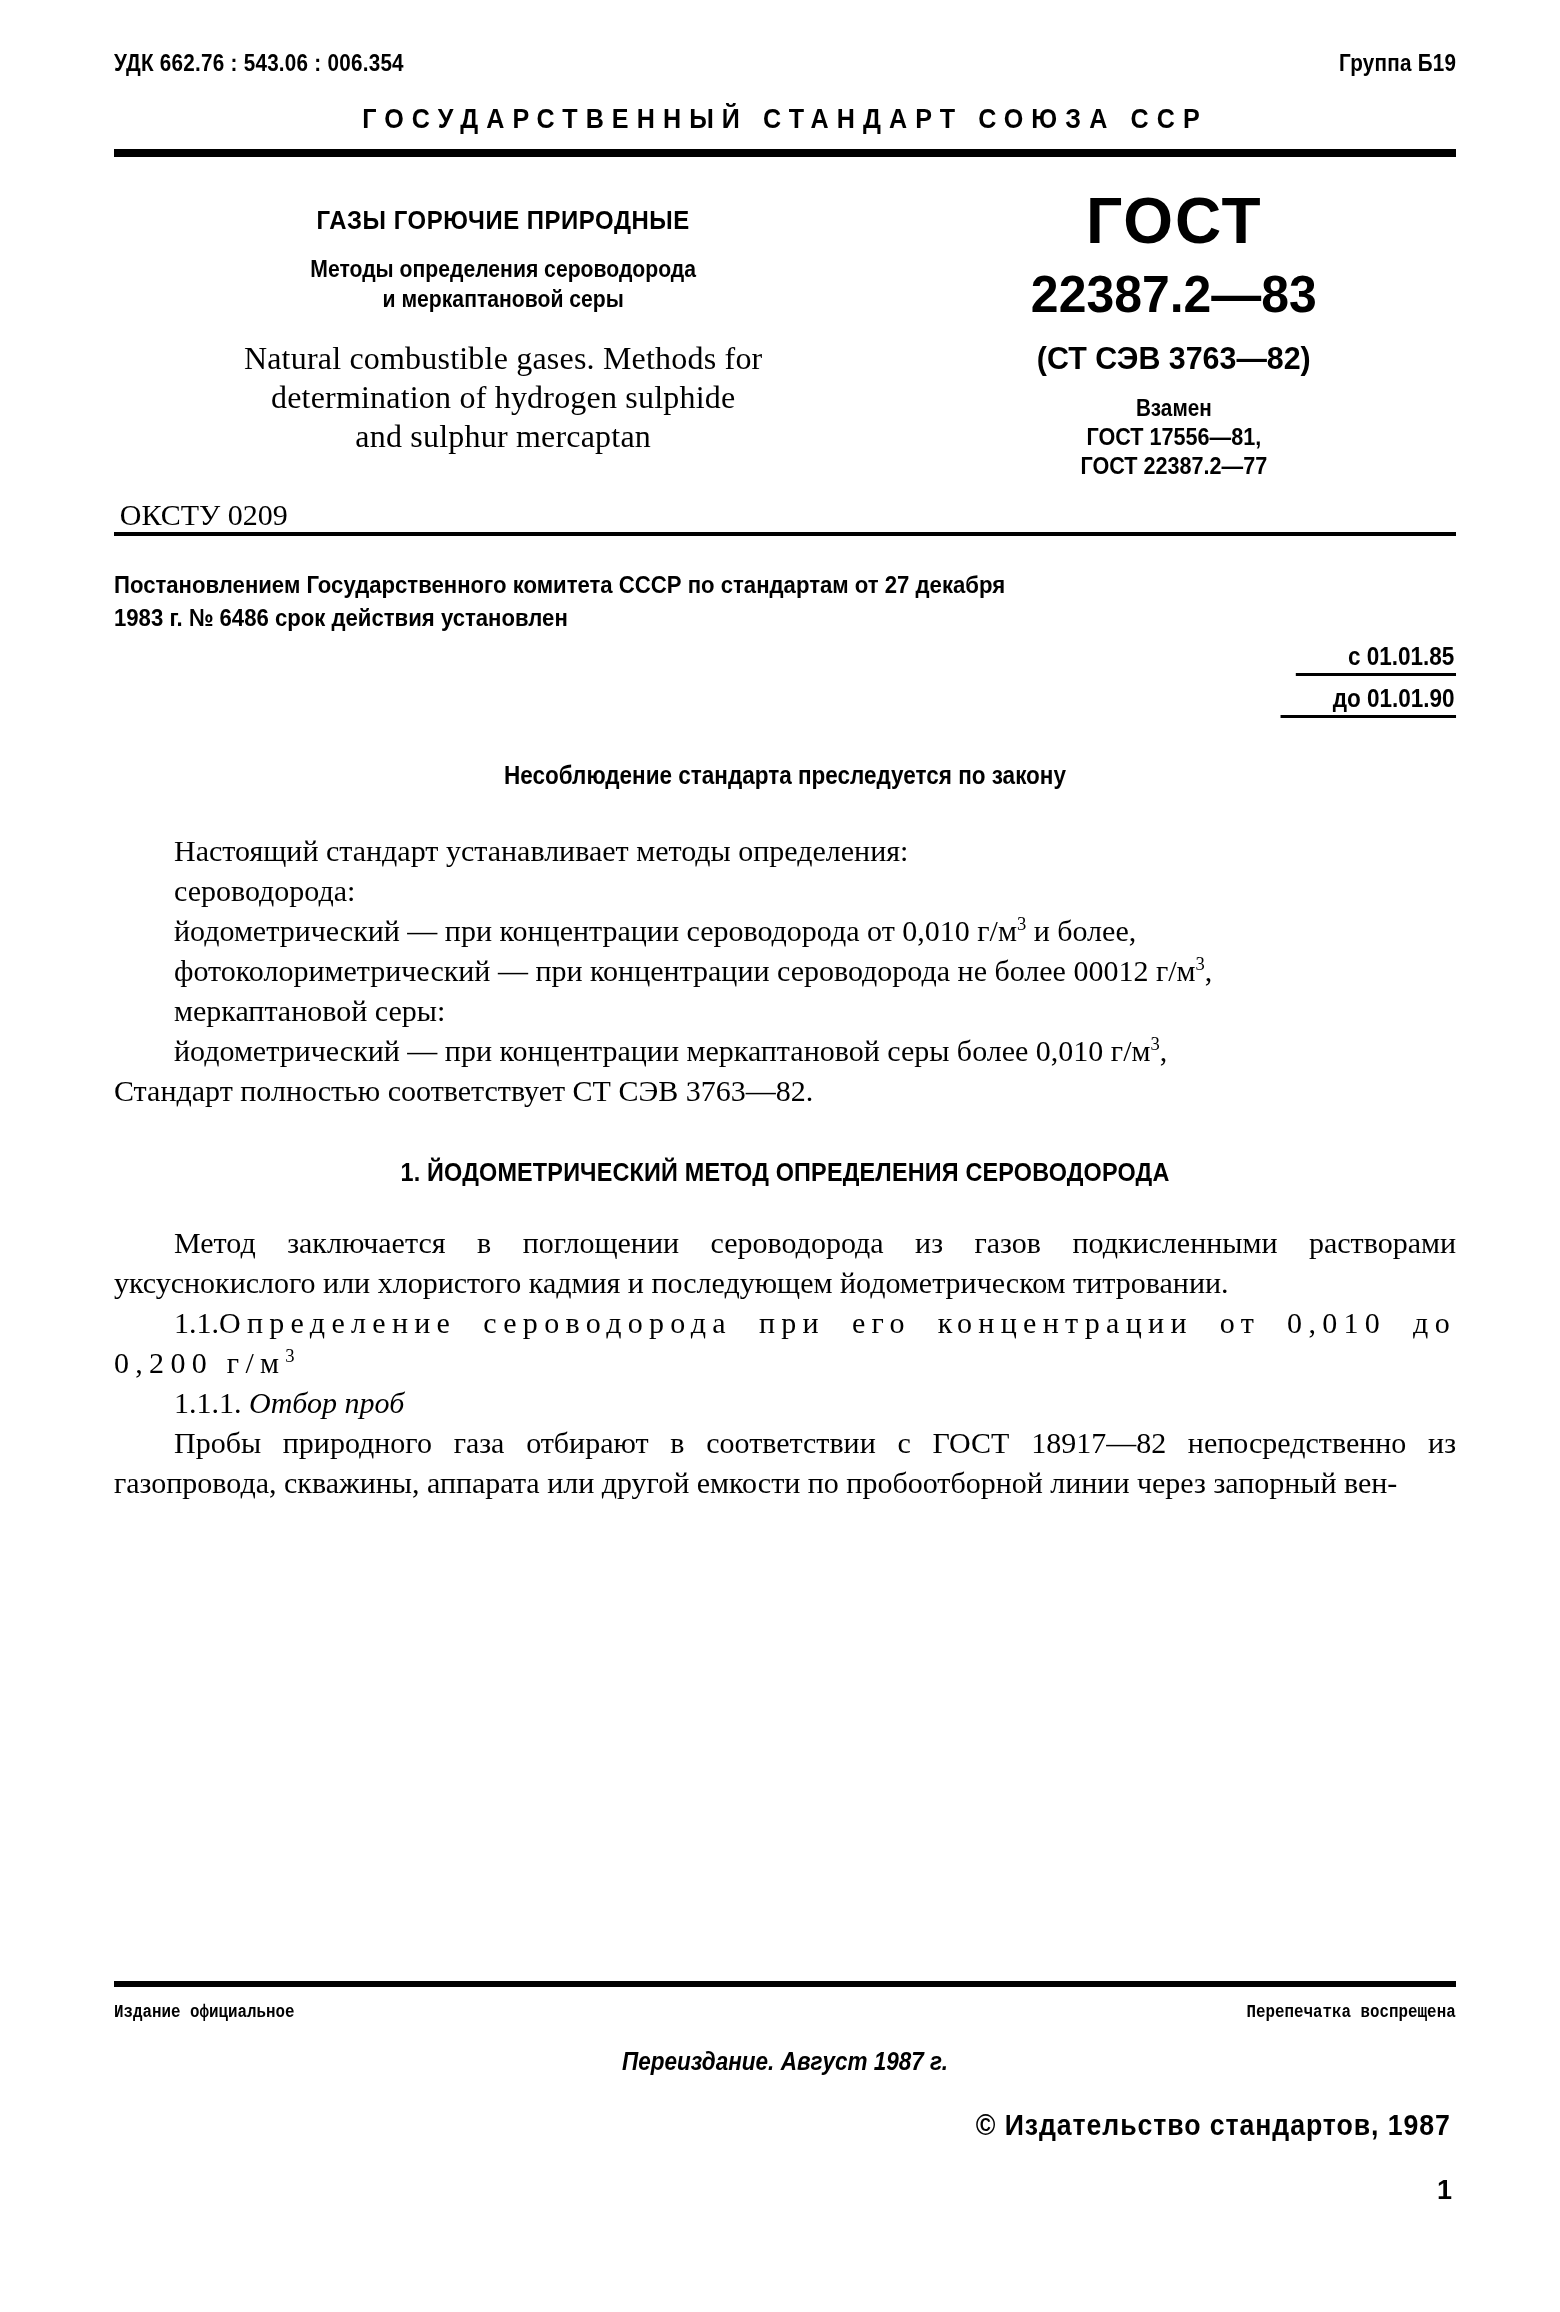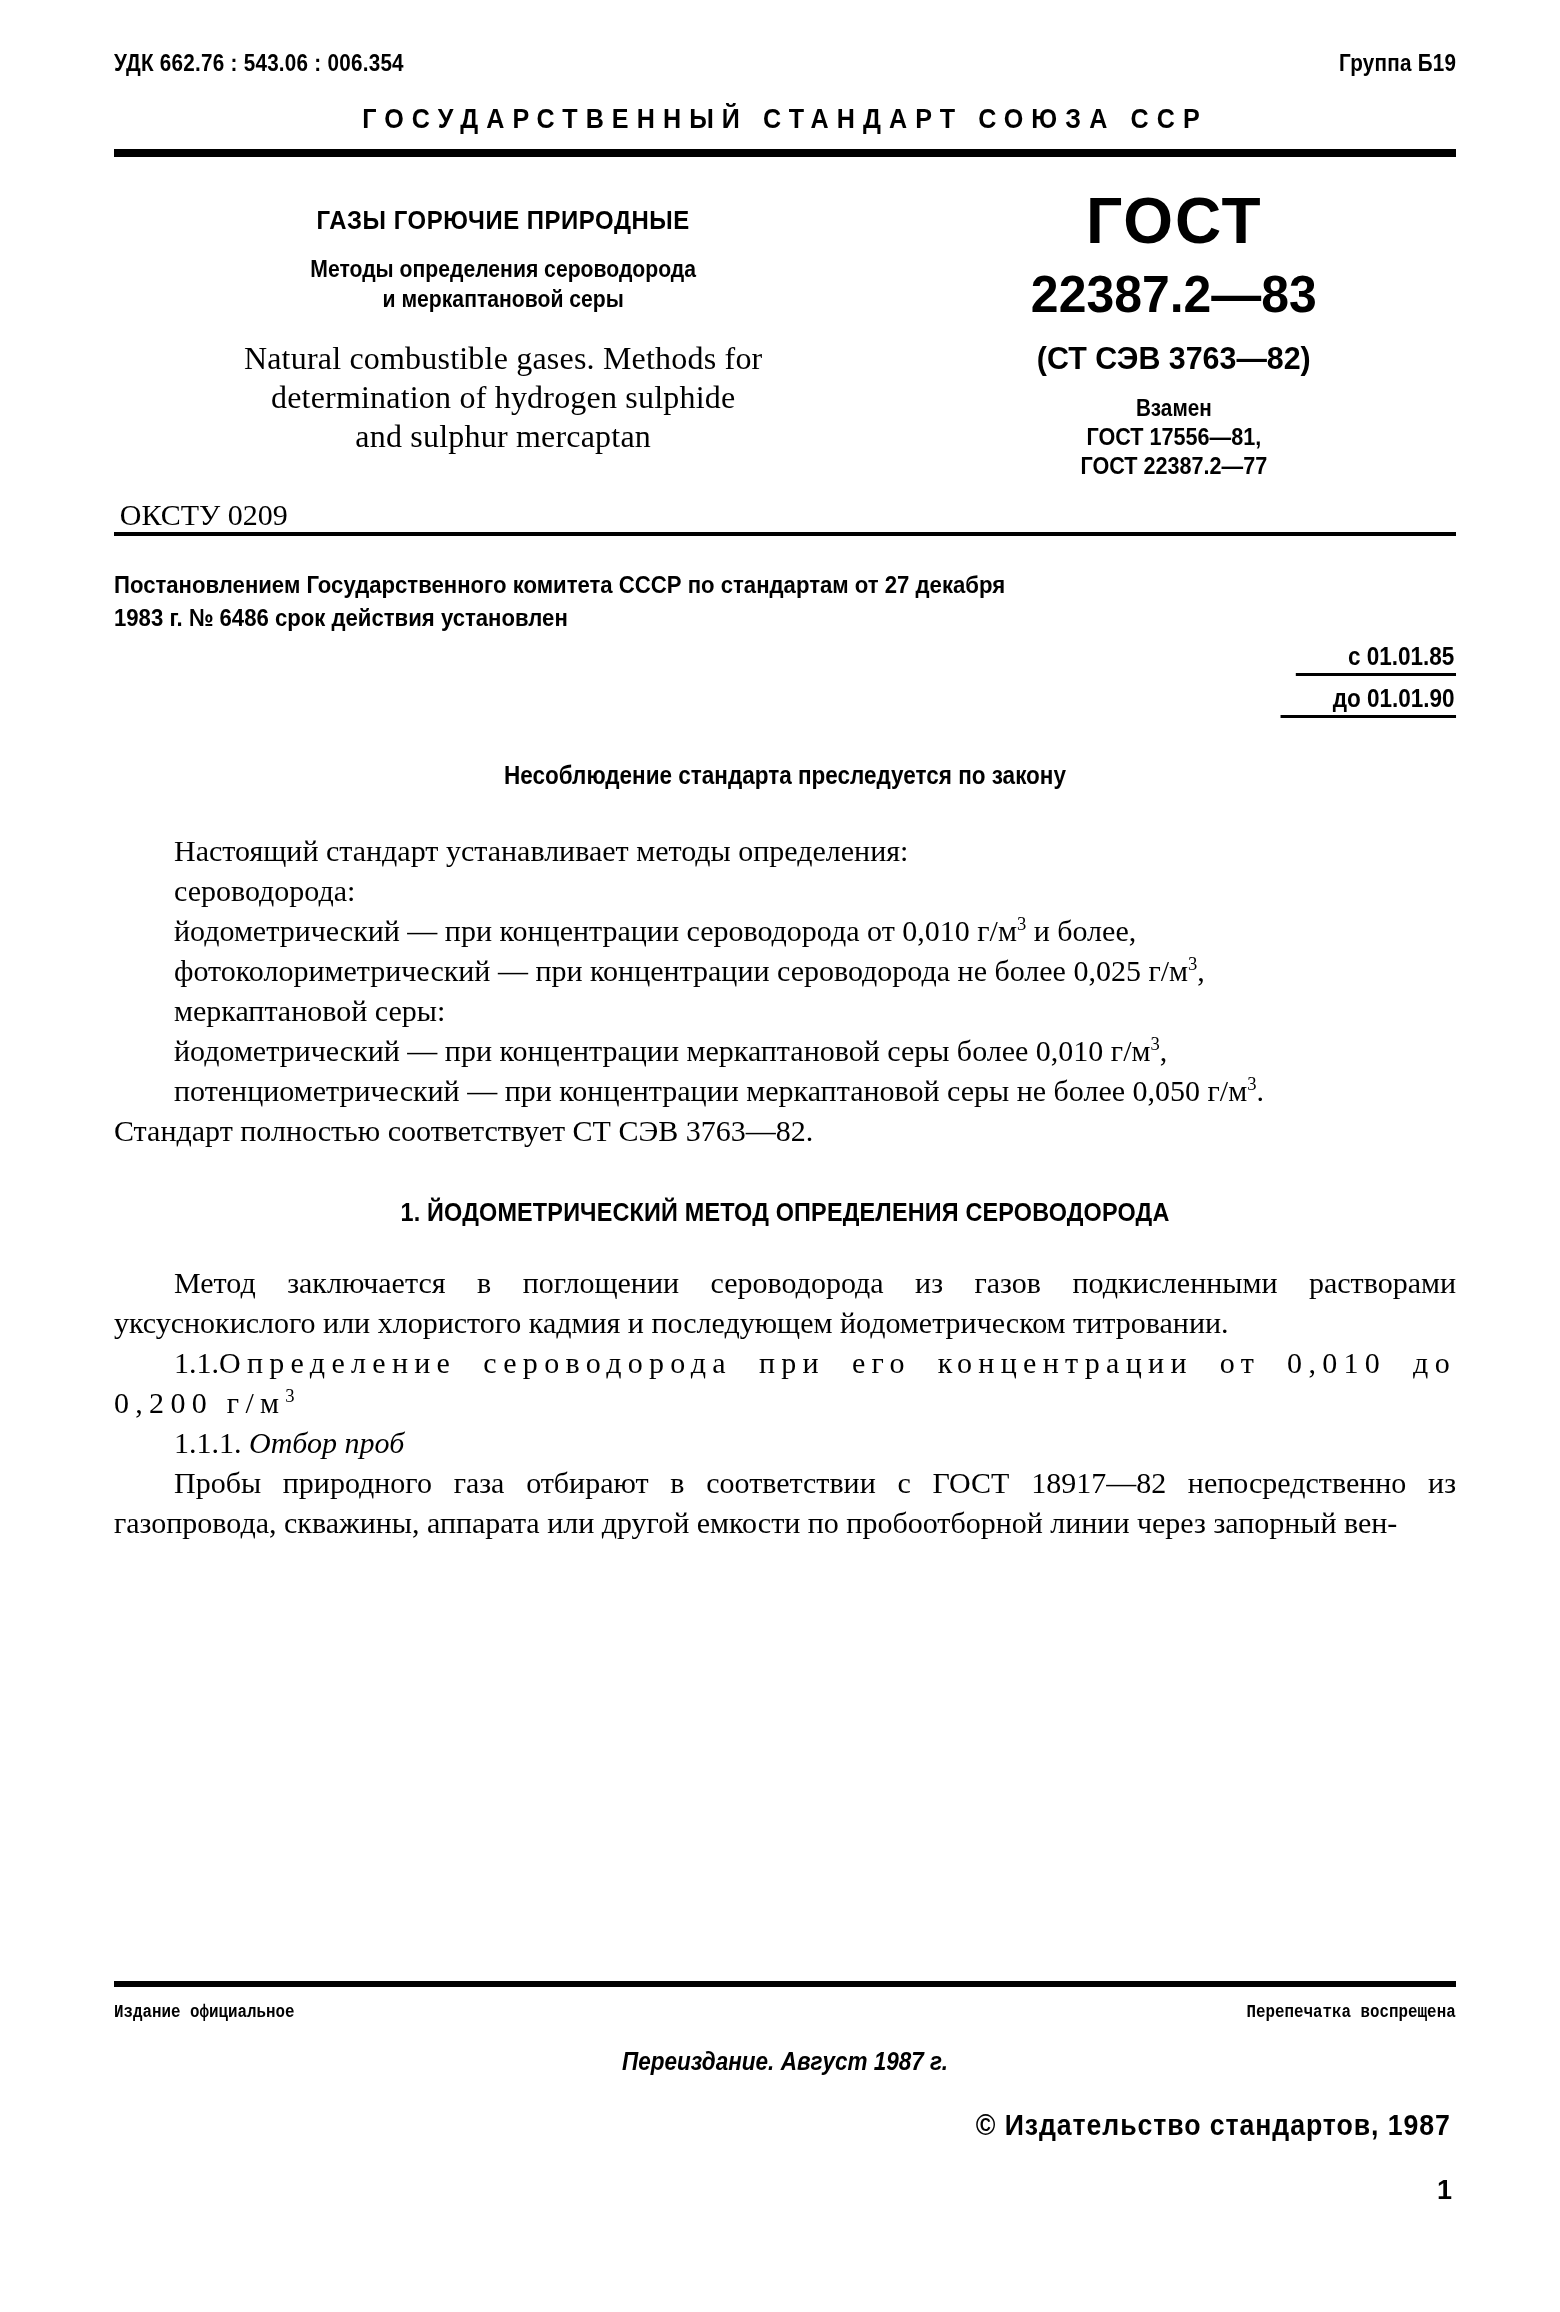--- a/index.html
+++ b/index.html
@@ -328,24 +328,23 @@
       <div class="dateline">с 01.01.85</div>
       <div class="dateline">до 01.01.90</div>
     </div>
 
     <div class="warn">Несоблюдение стандарта преследуется по закону</div>
 
     <div class="body">
       <p>Настоящий стандарт устанавливает методы определения:</p>
       <p>сероводорода:</p>
       <p><span>йодометрический — при концентрации сероводорода от 0,010 г/м</span><sup>3</sup><span> и более,</span></p>
-      <p><span>фотоколориметрический — при концентрации сероводорода не более 0,025 г/м</span><sup>3</sup><span>,</span></p>
+      <p><span>фотоколориметрический — при концентрации сероводорода не более 00012 г/м</span><sup>3</sup><span>,</span></p>
       <p>меркаптановой серы:</p>
       <p><span>йодометрический — при концентрации меркаптановой серы более 0,010 г/м</span><sup>3</sup><span>,</span></p>
-      <p><span>потенциометрический — при концентрации меркаптановой серы не более 0,050 г/м</span><sup>3</sup><span>.</span></p>
       <p class="noind">Стандарт полностью соответствует СТ СЭВ 3763—82.</p>
 
       <div class="sechead">1. ЙОДОМЕТРИЧЕСКИЙ МЕТОД ОПРЕДЕЛЕНИЯ СЕРОВОДОРОДА</div>
 
       <p>Метод заключается в поглощении сероводорода из газов подкисленными растворами уксуснокислого или хлористого кадмия и последующем йодометрическом титровании.</p>
       <p><span>1.1.</span><span class="spaced">Определение сероводорода при его концентрации от 0,010 до 0,200 г/м</span><sup>3</sup></p>
       <p><span>1.1.1.</span> <span class="ital">Отбор проб</span></p>
       <p>Пробы природного газа отбирают в соответствии с ГОСТ 18917—82 непосредственно из газопровода, скважины, аппарата или другой емкости по пробоотборной линии через запорный вен-</p>
     </div>
 

